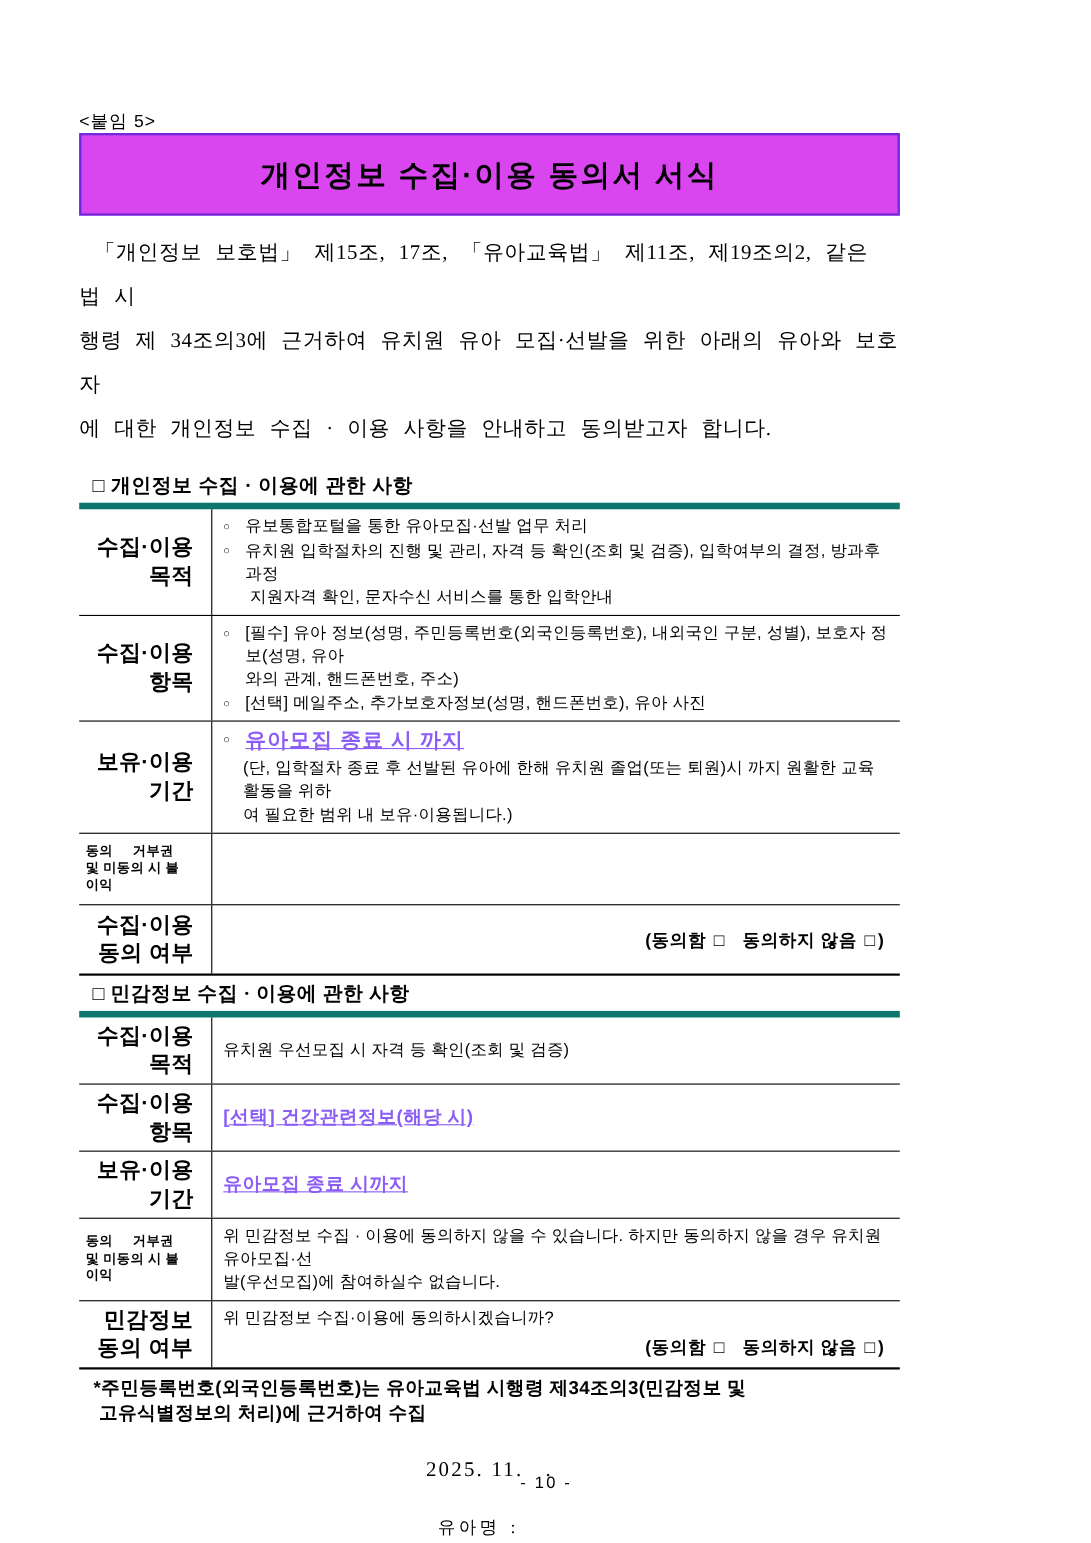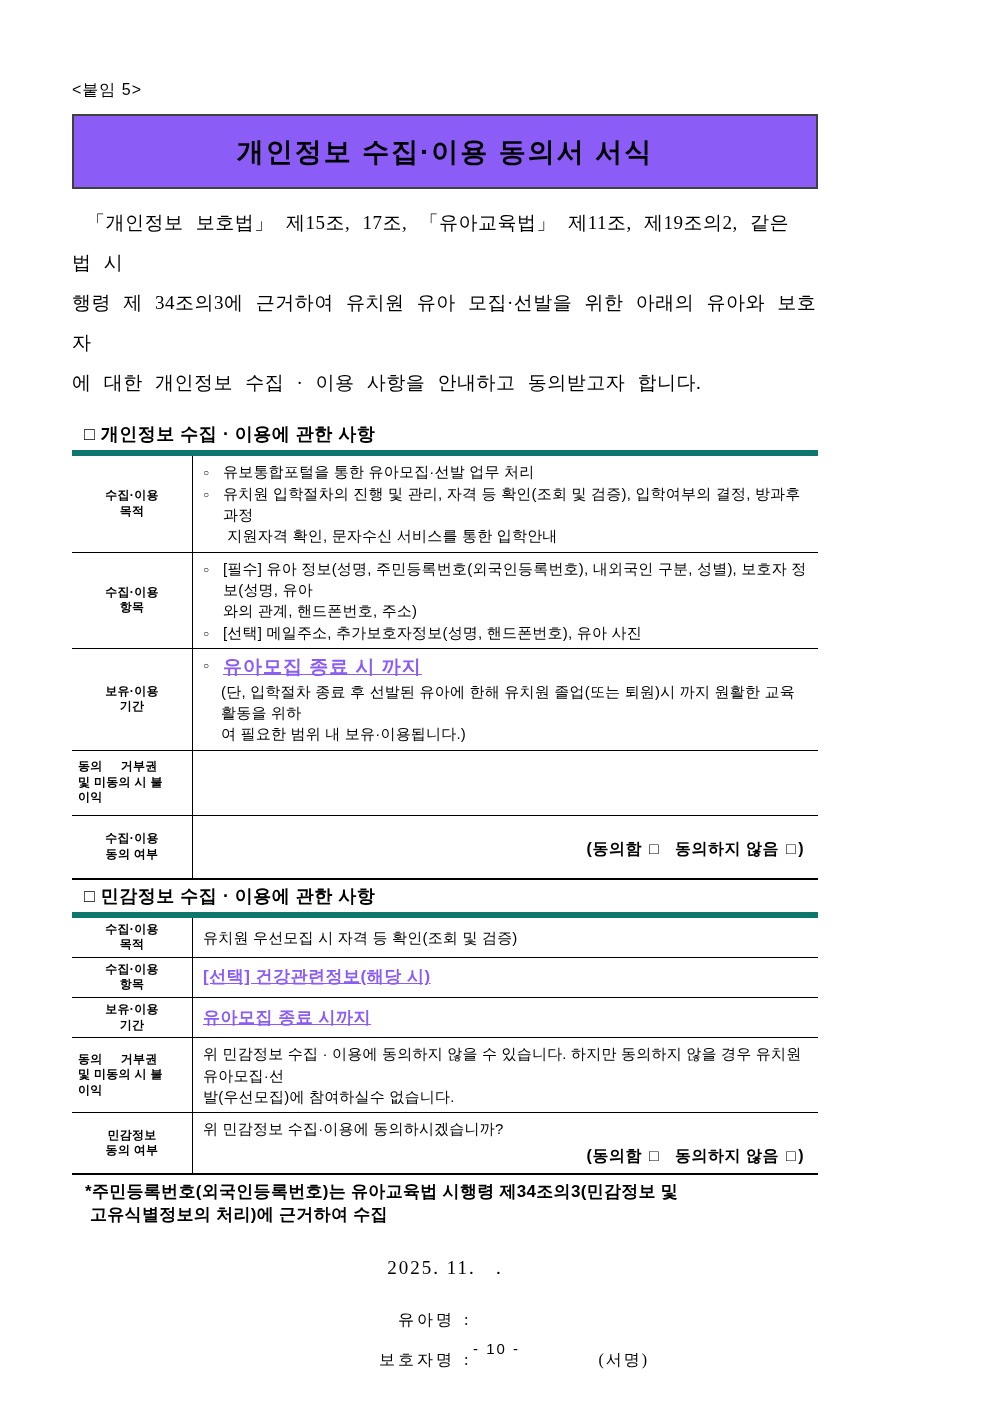--- a/index.html
+++ b/index.html
@@ -1,36 +1,36 @@
 <!DOCTYPE html>
 <html lang="ko"><head>
 <meta charset="utf-8">
 <style>
   html,body{margin:0;padding:0;background:#ffffff;}
   body{width:992px;height:1403px;font-family:"Liberation Sans",sans-serif;color:#000;}
-  .page{position:relative;width:897px;height:1403px;box-sizing:border-box;padding:80px 79px 0 72px;overflow:hidden;}
+  .page{position:relative;width:897px;height:1403px;box-sizing:border-box;padding:100px 79px 0 72px;overflow:hidden;}
 
   .attachment{font-size:16px;letter-spacing:1px;}
 
-  .title-box{margin-top:13px;border:2px solid #404040;background:#8b5cf6;height:75px;
+  .title-box{border:2px solid #6d28d9;background:#d946ef;height:75px;
     display:flex;align-items:center;justify-content:center;box-sizing:border-box;}
   .title{font-size:27px;font-weight:bold;letter-spacing:2px;}
 
   .intro{margin-top:14px;font-family:"Liberation Serif",serif;font-size:19px;line-height:2.1;
     white-space:pre-line;word-spacing:7px;letter-spacing:0.5px;text-indent:14px;}
 
   .section-heading{margin-top:20px;font-size:18px;font-weight:bold;letter-spacing:0.5px;
     padding:0 0 4px 12px;border-bottom:6px solid #0f766e;}
-  .section-heading.second{margin-top:0;padding-top:4px;}
+  .section-heading.second{margin-top:0;padding-top:4px;font-family:Liberation Serif, serif;}
 
   .ctable{width:100%;}
   .trow{display:flex;border-bottom:1.6px solid #000;align-items:stretch;box-sizing:border-box;}
   .trow.last{border-bottom:2px solid #000;}
   .tlabel{width:121px;min-width:121px;border-right:1.6px solid #000;display:flex;align-items:center;
-    justify-content:center;text-align:center;font-size:12px;font-weight:600;line-height:1.3;
+    justify-content:center;text-align:right;font-size:20px;font-weight:600;line-height:1.3;
     white-space:pre-line;padding:4px 2px;box-sizing:border-box;letter-spacing:0.3px;}
   .tlabel.left{justify-content:flex-start;text-align:left;padding-left:6px;font-size:12px;}
   .tcontent{flex:1;padding:5px 10px 5px 10px;font-size:15px;line-height:1.42;display:flex;
     flex-direction:column;justify-content:center;box-sizing:border-box;letter-spacing:0.2px;}
   .bullet-item{display:flex;}
   .bullet{width:20px;min-width:20px;font-size:10px;padding-top:5px;text-align:left;}
   .btext{white-space:pre-line;}
   .note{white-space:pre-line;padding-left:18px;}
   .question{white-space:pre-line;}
 

